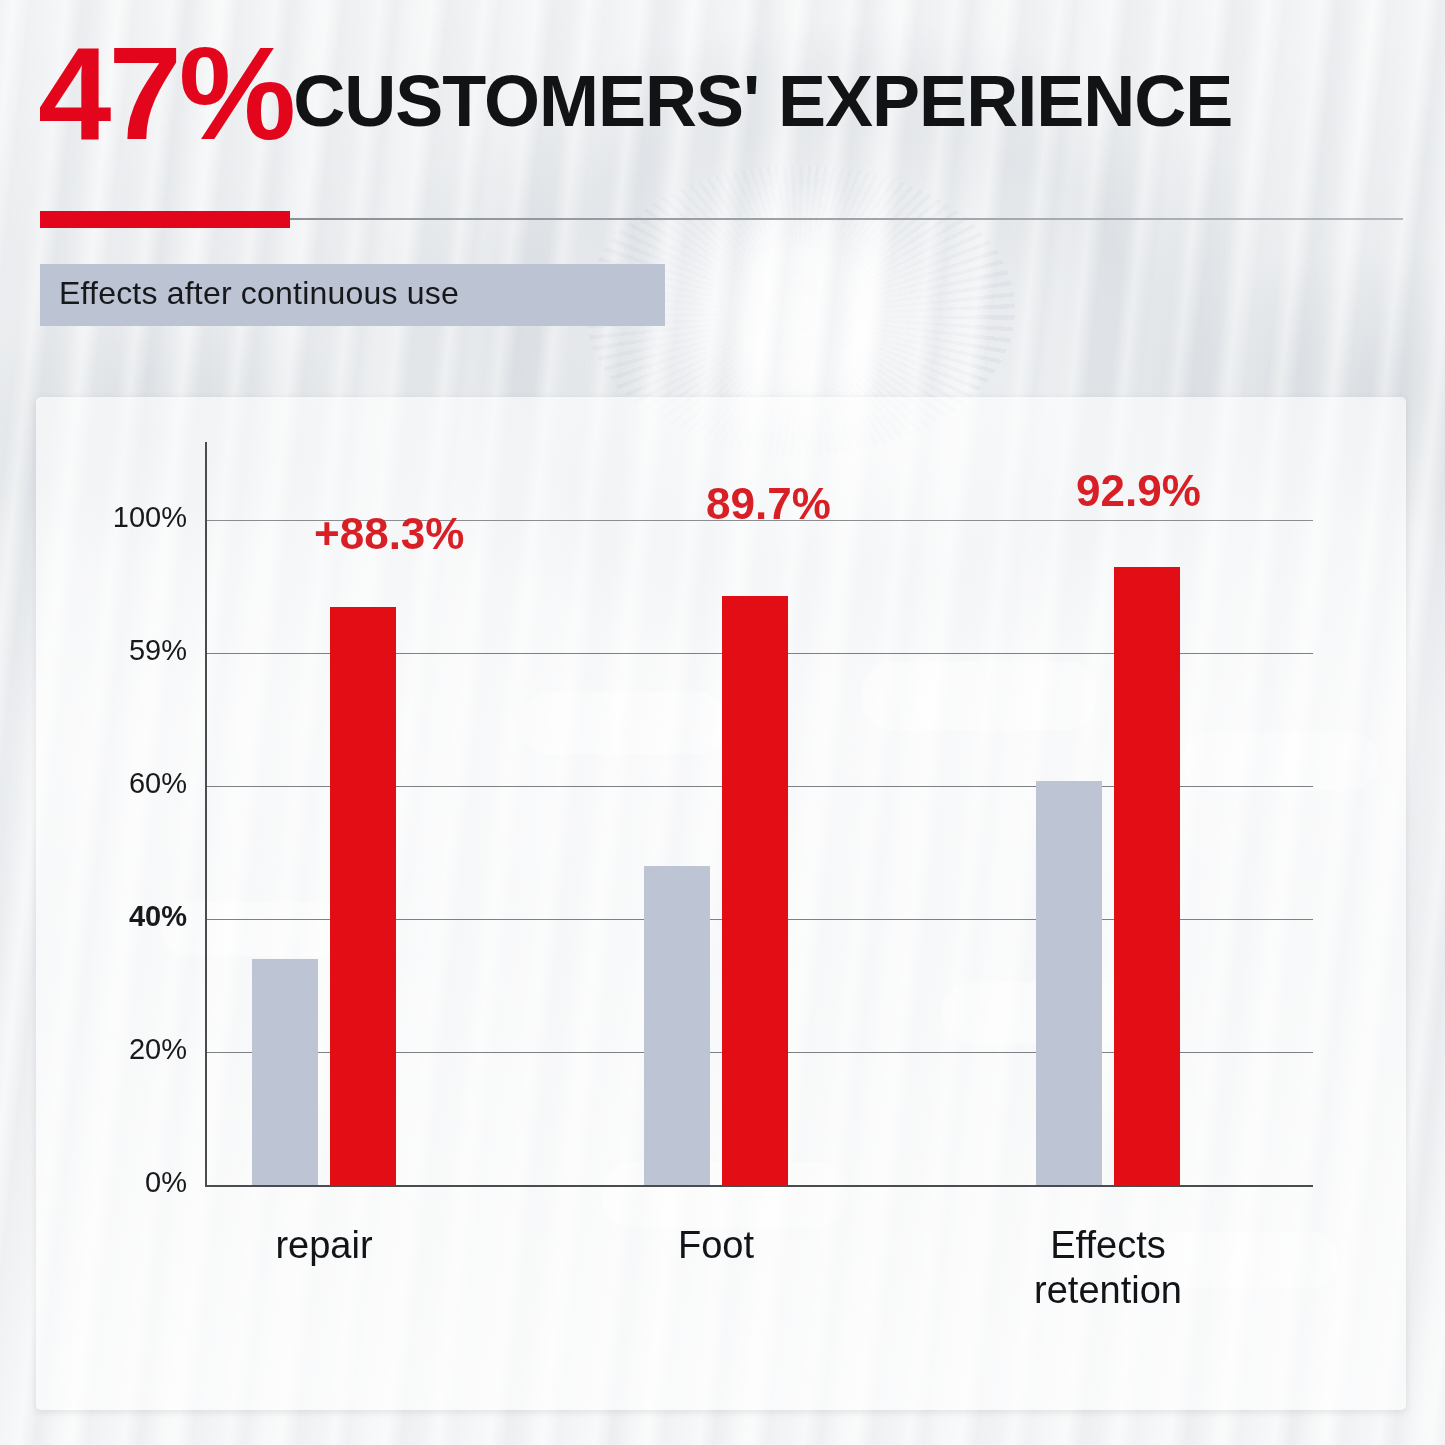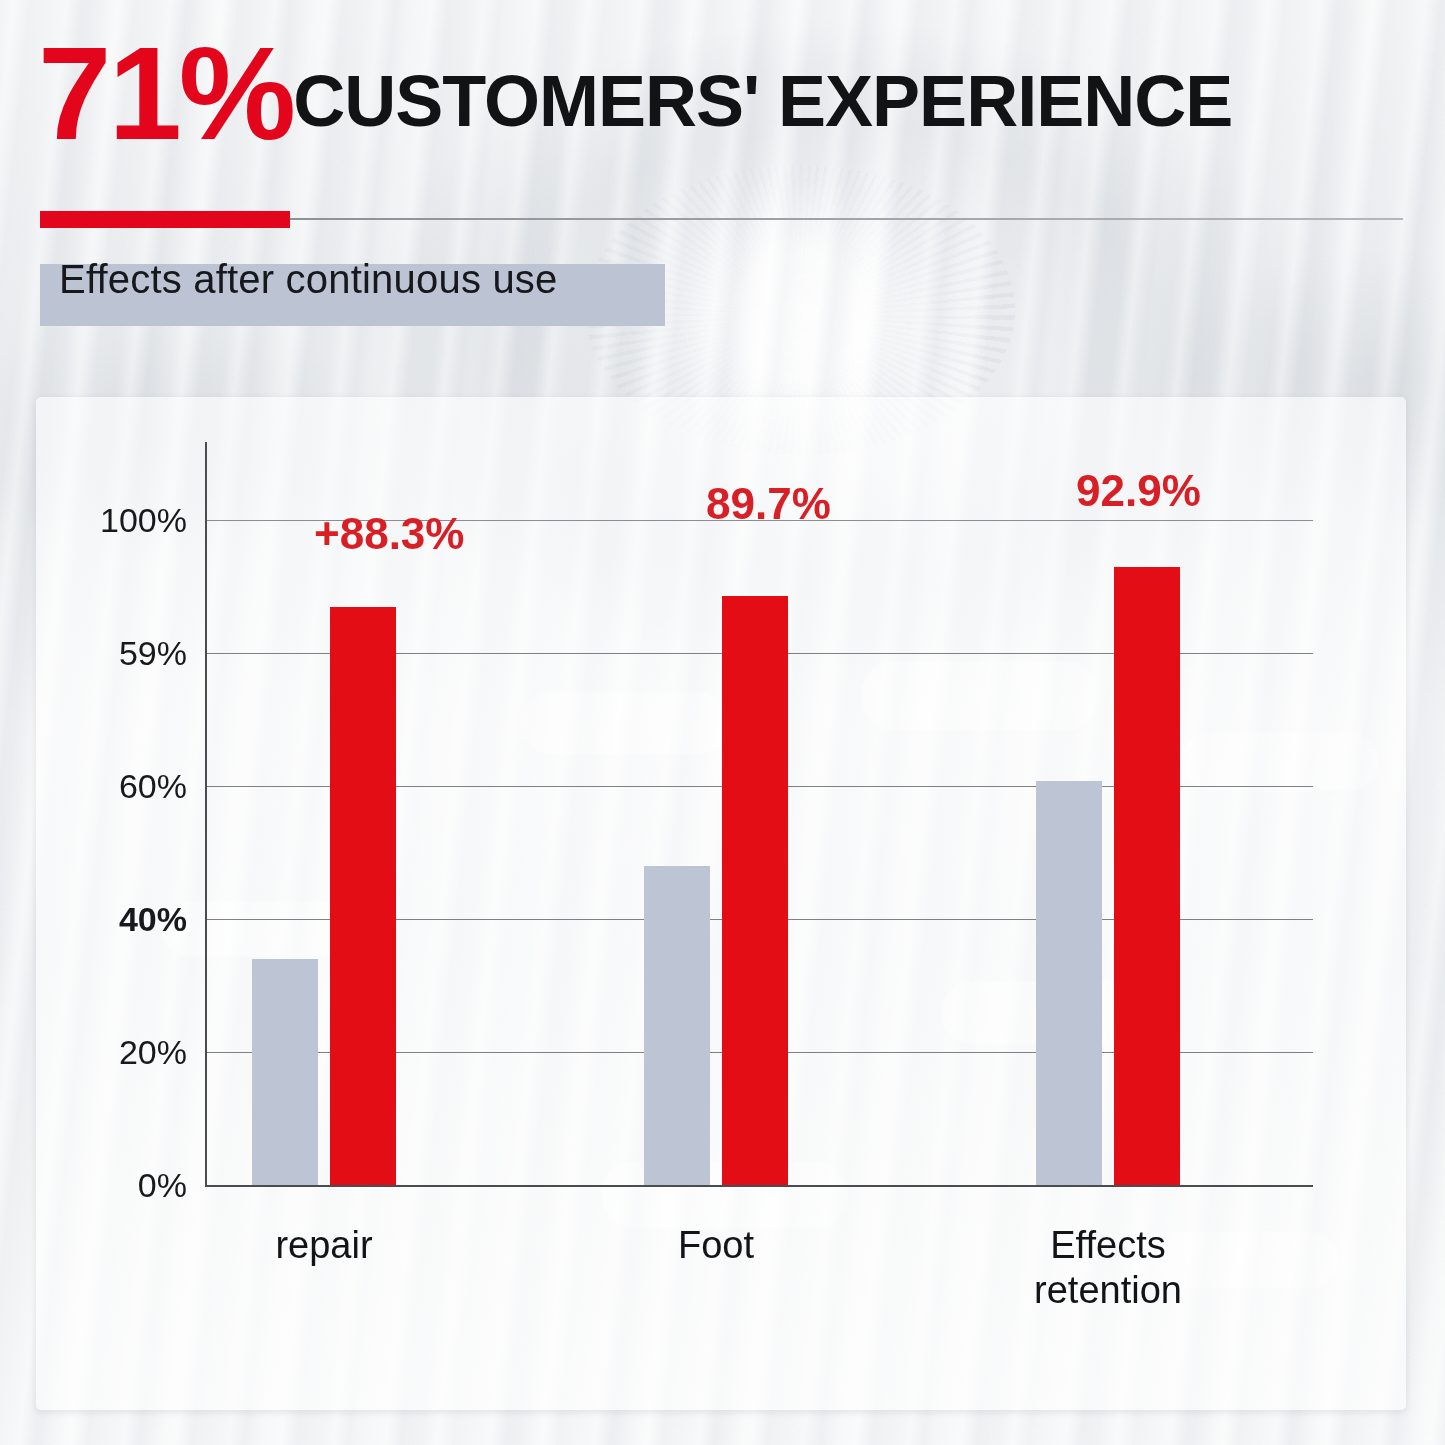--- a/index.html
+++ b/index.html
@@ -68,42 +68,42 @@
   #rule-red { position:absolute; left:0; top:0; width:250px; height:17px; background:#e3051b; }
   #rule-grey { position:absolute; left:250px; top:7px; width:1113px; height:2px;
                background:linear-gradient(90deg,#8d9197,#b3b7bc); }
 
   #sub-highlight {
     position:absolute; left:40px; top:264px;
     height:62px; width:625px;
     background:#bcc3d3;
   }
   #subtitle {
-    position:absolute; left:59px; top:257px;
-    font-size:40px; color:#16181c; letter-spacing:.2px;
+    position:absolute; left:59px; top:275px;
+    font-size:32px; color:#16181c; letter-spacing:.2px;
     font-family:"Liberation Sans", sans-serif; font-weight:400;
     white-space:nowrap;
   }
 
   
   #card {
     position:absolute; left:36px; top:397px; width:1370px; height:1013px;
     background:rgba(255,255,255,0.62);
     border-radius:5px;
     box-shadow:0 2px 7px rgba(120,125,132,0.18);
   }
   #chart { position:absolute; left:0; top:0; width:1370px; height:1013px; }
   .gridline { position:absolute; left:0; width:1108px; height:1px;
               background:#7d8084; }
   .gridline.top-most { background:#8a8d91; }
   #axis-y { position:absolute; left:169px; top:45px; width:2px; height:744px; background:#4a4d50; }
   #axis-x { position:absolute; left:169px; top:788px; width:1108px; height:2px; background:#4a4d50; }
   .ylabel {
     position:absolute; width:120px; text-align:right;
-    font-size:34px; color:#17191c; font-family:"Liberation Sans", sans-serif;
+    font-size:29px; color:#17191c; font-family:"Liberation Sans", sans-serif;
   }
 
   .bar { position:absolute; bottom:0; }
   .bar.grey { background:#bdc4d3; }
   .bar.red  { background:#e30d15; }
 
   .datalabel {
     position:absolute; color:#d91f26; font-weight:700;
     font-size:44px; white-space:nowrap;
     font-family:"Liberation Sans", sans-serif;
@@ -125,21 +125,21 @@
   <div class="blob" style="left:1180px; top:730px;  width:200px; height:62px;"></div>
   <div class="blob" style="left:160px;  top:900px;  width:190px; height:58px;"></div>
   <div class="blob" style="left:940px;  top:980px;  width:230px; height:66px;"></div>
   <div class="blob" style="left:600px;  top:1160px; width:250px; height:70px;"></div>
   <div class="blob" style="left:1130px; top:1230px; width:210px; height:60px;"></div>
 </div>
 
 <div id="header">
 
   <div id="headline">
-    <span id="pct">71%</span><span id="headline-text">CUSTOMERS' EXPERIENCE</span>
+    <span id="pct">47%</span><span id="headline-text">CUSTOMERS' EXPERIENCE</span>
   </div>
 
   <div id="rule-wrap">
     <div id="rule-red"></div>
     <div id="rule-grey"></div>
   </div>
 
   <div id="sub-highlight"></div>
   <div id="subtitle">Effects after continuous use</div>
 </div>

